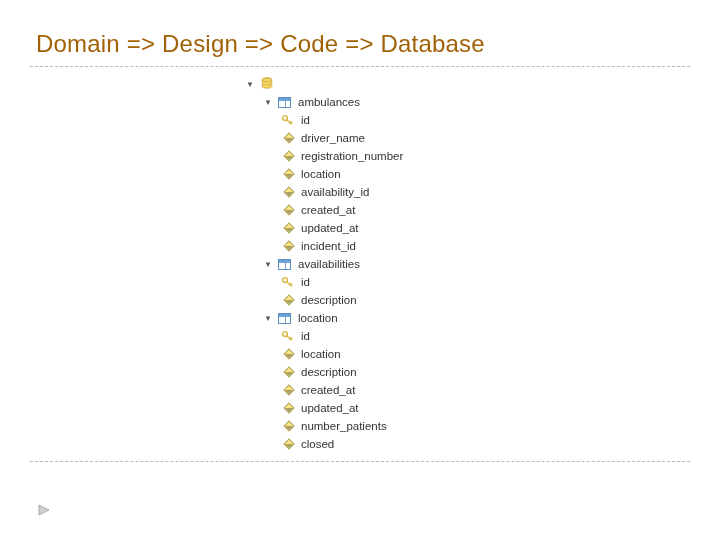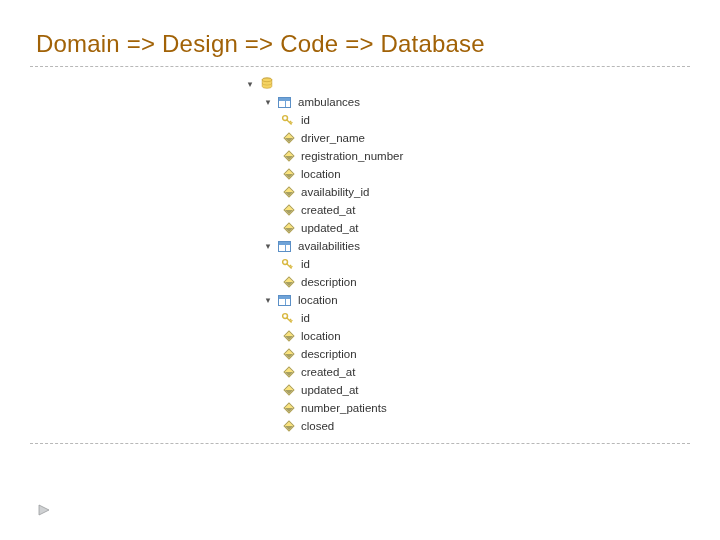--- a/index.html
+++ b/index.html
@@ -173,20 +173,26 @@
         <span class="diamond-icon"></span>
       </span>
     <span class="node-label">created_at</span>
   </div>
   <div class="tree-node indent-3">
     <span class="icon">
         <span class="diamond-icon"></span>
       </span>
     <span class="node-label">updated_at</span>
   </div>
+  <div class="tree-node indent-3">
+    <span class="icon">
+        <span class="diamond-icon"></span>
+      </span>
+    <span class="node-label">incident_id</span>
+  </div>
 
   <div class="tree-node indent-2">
     <span class="expand-arrow">▾</span>
     <span class="icon">
         <span class="table-icon"></span>
       </span>
     <span class="node-label">availabilities</span>
   </div>
   <div class="tree-node indent-3">
     <span class="icon key-icon">

